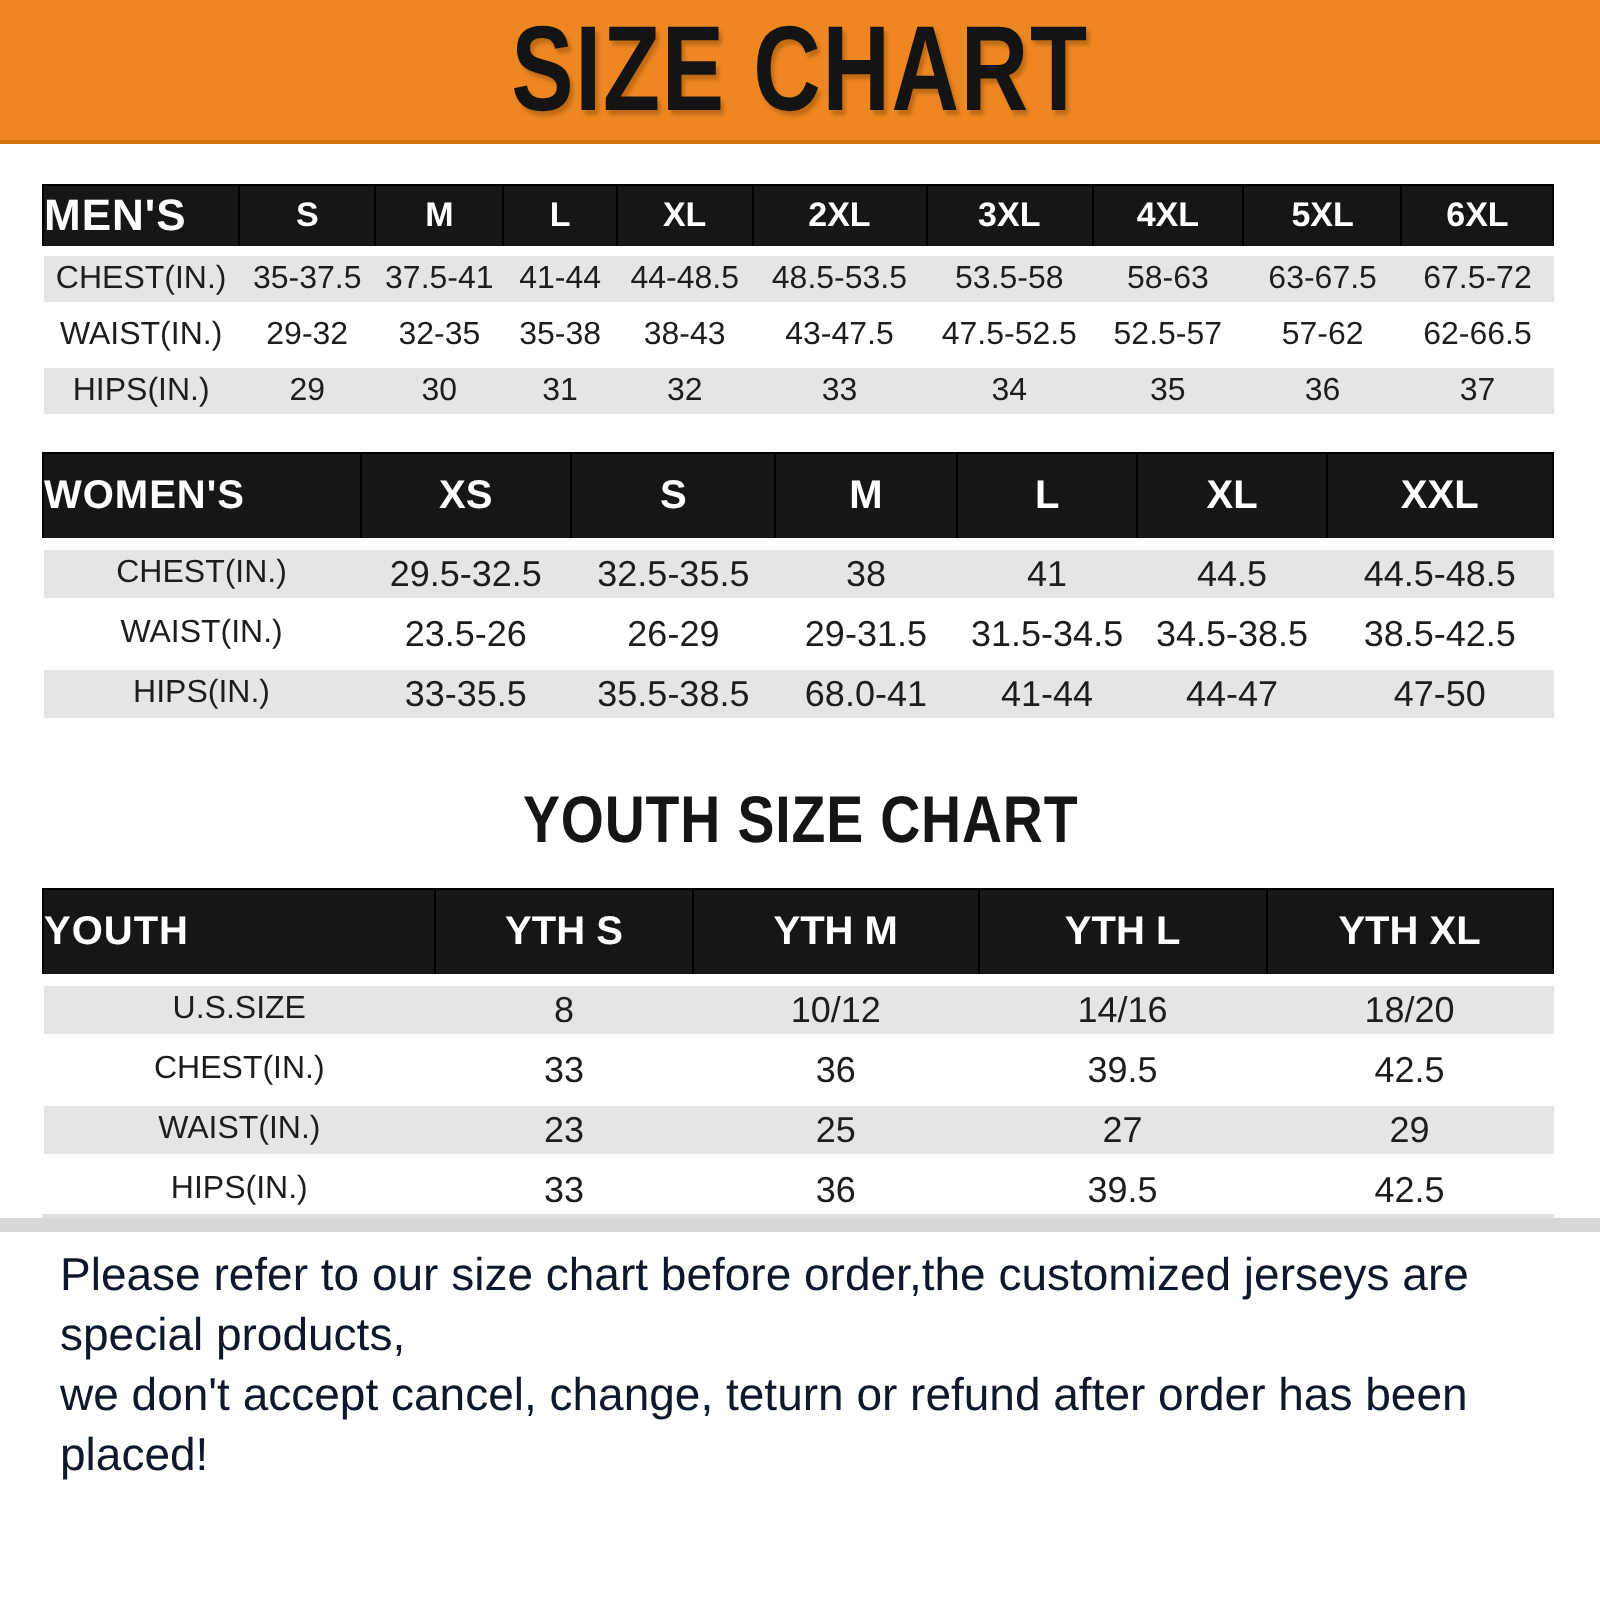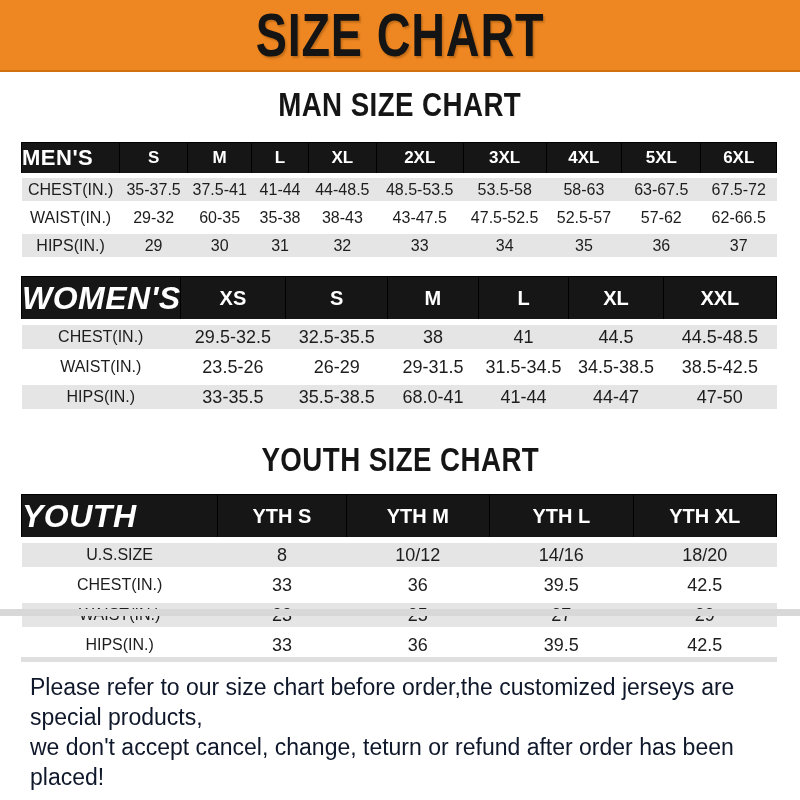--- a/index.html
+++ b/index.html
@@ -42,21 +42,21 @@
 
   .head-row th{
     background:#161616;color:#ffffff;font-weight:bold;text-align:center;
     padding:0;border:1px solid #000;
   }
   .t-man .head-row th{height:30px;font-size:17px;}
   .t-women .head-row th,.t-youth .head-row th{height:42px;font-size:20px;}
 
   th.corner{text-align:left;letter-spacing:0.5px;}
   .t-man th.corner{font-size:22px;}
-  .t-women th.corner,.t-youth th.corner{font-size:32px;font-style:italic;}
+  .t-women th.corner,.t-youth th.corner{font-size:20px;}
 
   .size-table tbody td{
     text-align:center;color:#1d1d1d;padding:0;border-top:5px solid #ffffff;
   }
   .t-man tbody td{height:23px;font-size:16px;}
   .t-women tbody td,.t-youth tbody td{height:24px;font-size:18px;border-top-width:6px;}
   td.rowlabel{font-size:15px;}
   .t-women td.rowlabel,.t-youth td.rowlabel{font-size:16px;}
   tr.gray td{background:#E5E5E5;}
   tr.white td{background:#ffffff;}
@@ -71,21 +71,20 @@
 </style>
 </head>
 <body>
 
 <div class="page">
 
   <header class="banner">
     <span class="banner-text">SIZE CHART</span>
   </header>
 
-  <h2 class="section-title st-man"><span class="condensed">MAN SIZE CHART</span></h2>
 
   <table class="size-table t-man">
     <colgroup>
       <col style="width:13%">
         <col style="width:9%">
         <col style="width:8.5%">
         <col style="width:7.5%">
         <col style="width:9%">
       <col style="width:11.5%">
         <col style="width:11%">
@@ -116,21 +115,21 @@
         <td>44-48.5</td>
         <td>48.5-53.5</td>
         <td>53.5-58</td>
         <td>58-63</td>
         <td>63-67.5</td>
         <td>67.5-72</td>
       </tr>
       <tr class="white">
         <td class="rowlabel">WAIST(IN.)</td>
         <td>29-32</td>
-        <td>60-35</td>
+        <td>32-35</td>
         <td>35-38</td>
         <td>38-43</td>
         <td>43-47.5</td>
         <td>47.5-52.5</td>
         <td>52.5-57</td>
         <td>57-62</td>
         <td>62-66.5</td>
       </tr>
       <tr class="gray">
         <td class="rowlabel">HIPS(IN.)</td>

